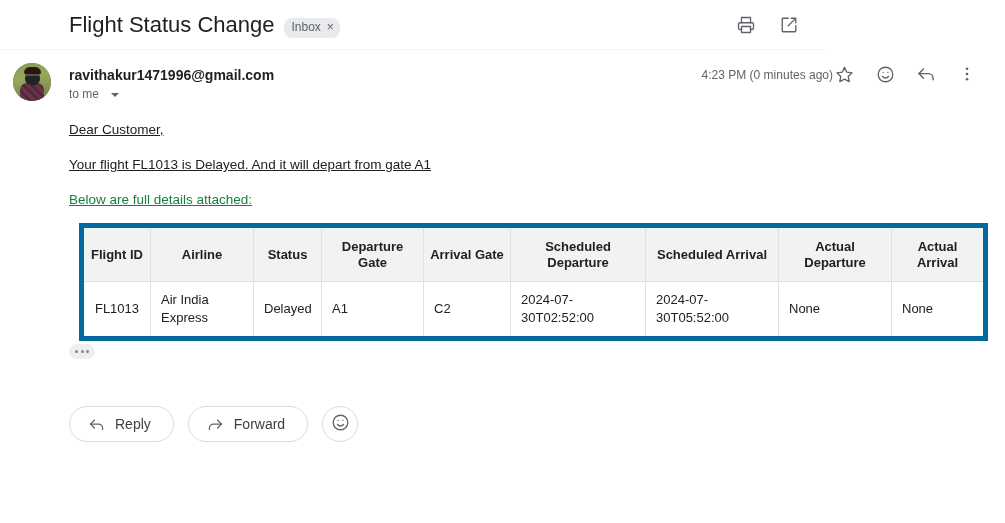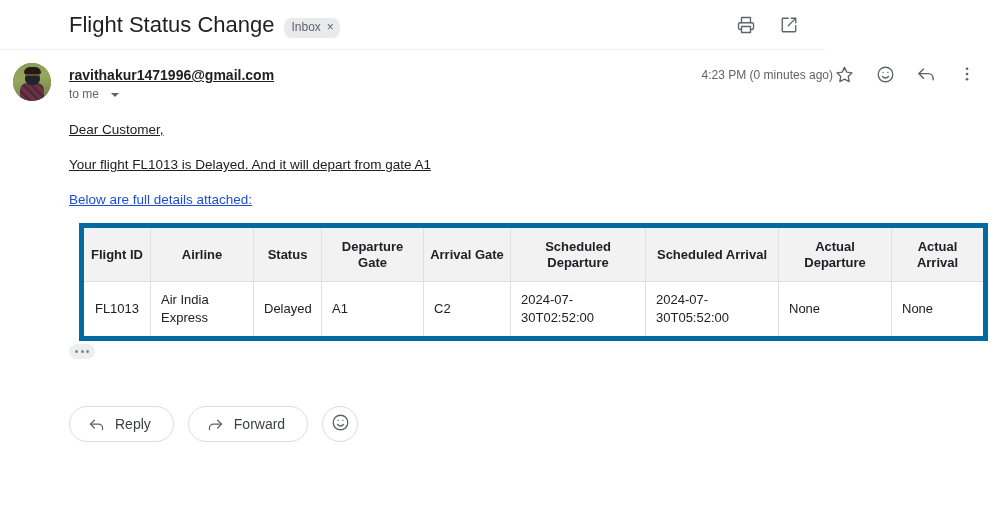--- a/index.html
+++ b/index.html
@@ -50,21 +50,21 @@
     background: linear-gradient(170deg,#8a9a55 0%, #96a85c 40%, #6d7c46 100%); }
   .avatar .body { position:absolute; left:7px; top:20px; width:24px; height:22px; border-radius:7px 7px 0 0;
     background: repeating-linear-gradient(45deg,#6b3446 0 3px,#52283a 3px 6px); }
   .avatar .head { position:absolute; left:12px; top:6px; width:15px; height:16px; border-radius:50% 50% 45% 45%;
     background:#6b4a34; }
   .avatar .hair { position:absolute; left:11px; top:4px; width:17px; height:7px; border-radius:8px 8px 2px 2px; background:#241a14; }
   .avatar .mask { position:absolute; left:12px; top:13px; width:15px; height:9px; border-radius:3px 3px 7px 7px; background:#20242a; }
 
   .sender-name {
     position: absolute; left: 69px; top: 65px;
-    font-size: 14px; line-height: 20px; font-weight: 700; color: #202124; text-decoration: underline;
+    font-size: 14px; line-height: 20px; font-weight: 700; color: #202124;
   }
   .to-me {
     position: absolute; left: 69px; top: 86px;
     font-size: 12px; line-height: 16px; color: #5f6368;
     display: flex; align-items: center; gap: 12px; cursor: pointer;
   }
   .caret { width: 0; height: 0; border-left: 4px solid transparent; border-right: 4px solid transparent;
            border-top: 4px solid #5f6368; margin-top: 2px; }
 
   .msg-time {
@@ -72,21 +72,21 @@
     font-size: 12px; line-height: 18px; color: #5f6368; white-space: nowrap;
   }
   .msg-actions { position: absolute; right: 26px; top: 62px; display: flex; align-items: center; gap: 17px; }
   .msg-actions .icon-btn { width: 24px; height: 24px; }
 
   
   .body-wrap { position: absolute; left: 69px; top: 120px; width: 906px; }
   .p {
     font-size: 13.5px; line-height: 19px; color: #202124; margin: 0 0 16px 0; text-decoration: underline;
   }
-  .p.link-ish { color: #1d4ed8; margin-bottom: 14px; }
+  .p.link-ish { color: #15803d; margin-bottom: 14px; }
 
   
   table.details {
     border-collapse: collapse; table-layout: fixed; width: 904px;
     border: 5px solid #0369a1; margin: 10px;
   }
   table.details th, table.details td {
     border: 1px solid #e0e0e0; vertical-align: middle;
   }
   table.details th {

